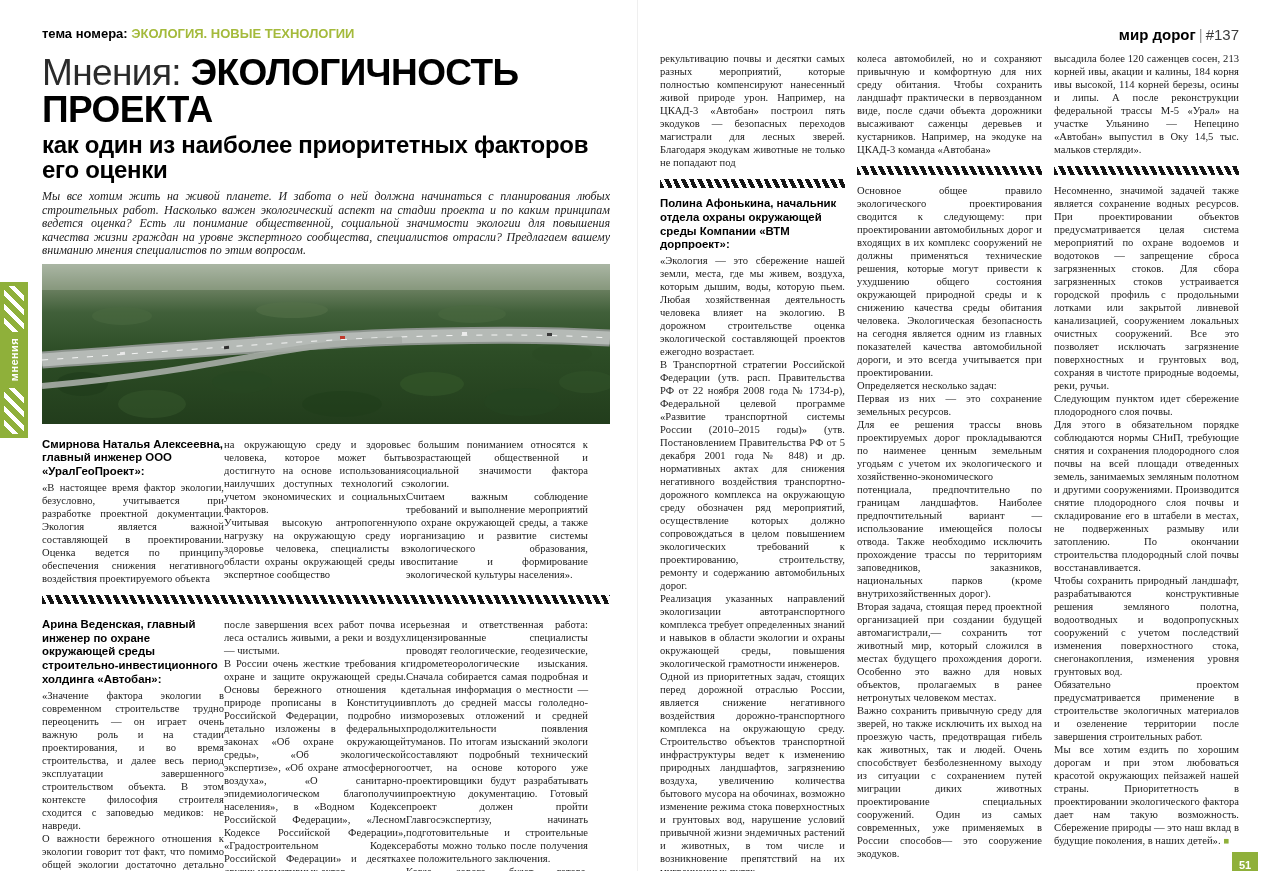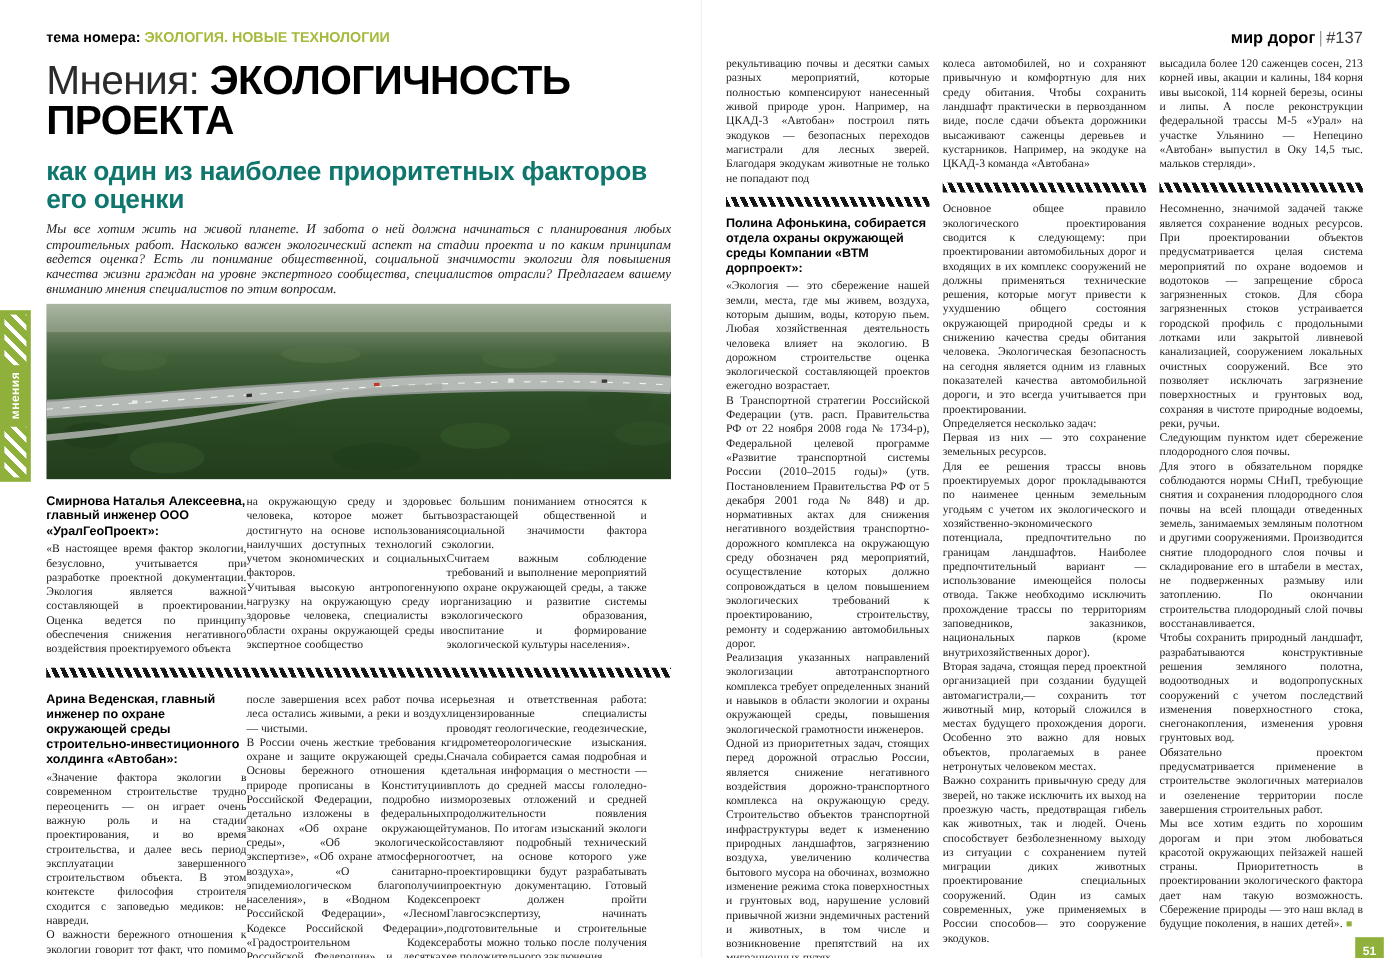--- a/index.html
+++ b/index.html
@@ -7,21 +7,21 @@
           color:#1c1c1c;font-family:"Liberation Serif",serif;}
   .seam{position:absolute;left:637px;top:0;width:1px;height:100%;background:#efefef;}
 
   
   .left-page{position:absolute;left:42px;top:0;width:568px;}
   .topicline{margin-top:26px;font:700 13px/16px "Liberation Sans",sans-serif;color:#000;}
   .topicline .green{color:#a4ba3b;}
   .title{margin:12px 0 0;font-family:"Liberation Sans",sans-serif;font-size:37px;line-height:37px;letter-spacing:-0.6px;}
   .t-prefix{font-weight:400;color:#2b2b2b;}
   .t-main{font-weight:700;color:#000;}
-  .subtitle{font:700 24px/25px "Liberation Sans",sans-serif;margin-top:16px;letter-spacing:-0.3px;color:#0f766e;}
+  .subtitle{font:700 24px/25px "Liberation Sans",sans-serif;margin-top:4px;letter-spacing:-0.3px;color:#000000;}
   .lead{font-style:italic;font-size:12px;line-height:13.5px;margin:8px 0 0;color:#222;text-align:justify;}
   .photo{margin-top:6px;width:568px;height:160px;overflow:hidden;}
   .photo svg{display:block;}
 
   .row{display:flex;margin-top:14px;align-items:flex-start;}
   .col{width:182px;flex:0 0 auto;}
   .paras p,.para{margin:0;font-size:10.6px;line-height:13px;text-align:justify;hyphens:auto;-webkit-hyphens:auto;}
   .speaker{margin:0 0 2px;font:700 11.4px/13.8px "Liberation Sans",sans-serif;color:#000;}
 
   .hatch{height:9px;background:repeating-linear-gradient(65deg,#161616 0 4px,#ffffff 4px 7.5px);}
@@ -152,21 +152,21 @@
     <div class="magref">
       <span>мир дорог</span><span class="pipe">|</span><span class="issue">#137</span>
     </div>
 
     <div class="rcols">
       <div class="rcol">
         <div class="paras">
             <p lang="ru">рекультивацию почвы и десятки самых разных мероприятий, которые полностью компенсируют нанесенный живой природе урон. Например, на ЦКАД-3 «Автобан» построил пять экодуков — безопасных переходов магистрали для лесных зверей. Благодаря экодукам животные не только не попадают под</p>
           </div>
         <div class="hatch"></div>
-        <h3 class="speaker">Полина Афонькина, собирается отдела охраны окружающей среды Компании «ВТМ дорпроект»:</h3>
+        <h3 class="speaker">Полина Афонькина, начальник отдела охраны окружающей среды Компании «ВТМ дорпроект»:</h3>
         <div class="paras">
             <p lang="ru">«Экология — это сбережение нашей земли, места, где мы живем, воздуха, которым дышим, воды, которую пьем. Любая хозяйственная деятельность человека влияет на экологию. В дорожном строительстве оценка экологической составляющей проектов ежегодно возрастает.</p>
             <p lang="ru">В Транспортной стратегии Российской Федерации (утв. расп. Правительства РФ от 22 ноября 2008 года № 1734-р), Федеральной целевой программе «Развитие транспортной системы России (2010–2015 годы)» (утв. Постановлением Правительства РФ от 5 декабря 2001 года № 848) и др. нормативных актах для снижения негативного воздействия транспортно-дорожного комплекса на окружающую среду обозначен ряд мероприятий, осуществление которых должно сопровождаться в целом повышением экологических требований к проектированию, строительству, ремонту и содержанию автомобильных дорог.</p>
             <p lang="ru">Реализация указанных направлений экологизации автотранспортного комплекса требует определенных знаний и навыков в области экологии и охраны окружающей среды, повышения экологической грамотности инженеров.</p>
             <p lang="ru">Одной из приоритетных задач, стоящих перед дорожной отраслью России, является снижение негативного воздействия дорожно-транспортного комплекса на окружающую среду. Строительство объектов транспортной инфраструктуры ведет к изменению природных ландшафтов, загрязнению воздуха, увеличению количества бытового мусора на обочинах, возможно изменение режима стока поверхностных и грунтовых вод, нарушение условий привычной жизни эндемичных растений и животных, в том числе и возникновение препятствий на их миграционных путях.</p>
           </div>
       </div>
 
       <div class="rcol">
         <div class="paras">

